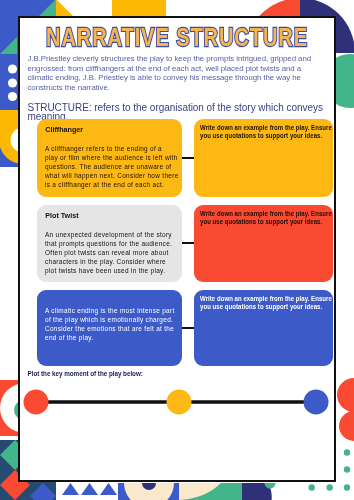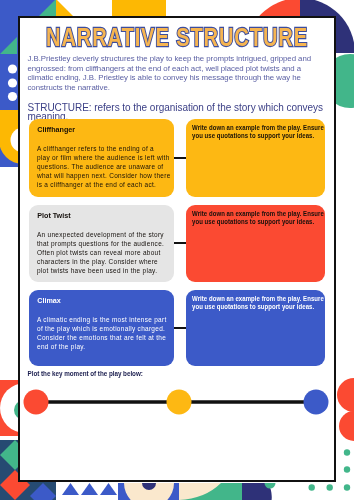--- a/index.html
+++ b/index.html
@@ -16,21 +16,21 @@
   .title svg{display:block;width:100%;height:100%;overflow:visible;}
   .title text{font-family:"Liberation Sans",sans-serif;font-weight:bold;font-size:25.5px;
               fill:#F6B551;stroke:#3C4D9E;stroke-width:2.3px;paint-order:stroke fill;
               letter-spacing:1.1px;}
 
   .intro{position:absolute;left:10px;top:38.5px;width:292px;color:#5a5fa3;
          font-size:7.85px;line-height:9.65px;letter-spacing:-0.055px;}
   .structline{position:absolute;left:10px;top:87px;width:300px;color:#3b3f86;
          font-size:10px;line-height:9.6px;font-weight:normal;letter-spacing:-0.04px;}
 
-  .row{position:absolute;left:0;right:0;}
+  .row{position:absolute;left:8px;right:0;}
   .card{position:absolute;border-radius:9px;box-sizing:border-box;}
   .card.left{left:11px;width:145px;}
   .card.right{left:168px;width:139px;}
   .cheading{font-size:7.2px;font-weight:bold;line-height:9px;letter-spacing:-0.02px;}
   .cbody{font-size:7.1px;line-height:9.05px;letter-spacing:0.32px;white-space:nowrap;
          transform:scaleX(0.912);transform-origin:0 0;}
   .cprompt{font-size:6.95px;font-weight:bold;line-height:8.75px;letter-spacing:0.06px;white-space:nowrap;
            transform:scaleX(0.868);transform-origin:0 0;}
   .connector{position:absolute;height:2.2px;background:#111;}
 
@@ -127,21 +127,20 @@
             <div class="card right" style="top: 0px; height: 77px; background: rgb(251, 74, 50); color: rgb(21, 16, 12); padding: 5px 5px 0px 6px;">
               <div class="cprompt">
                 <div>Write down an example from the play. Ensure</div>
                 <div>you use quotations to support your ideas.</div>
               </div>
             </div>
           </div>
           <div class="row" style="top: 274px; height: 76px;">
             <div class="connector" style="left: 154px; top: 37px; width: 16px;"></div>
             <div class="card left" style="top: 0px; height: 76px; background: rgb(60, 90, 200); color: rgb(255, 255, 255); padding: 6.2px 8px 0px 8.8px;">
-              <div class="cheading">Climax</div>
               <div class="cbody" style="margin-top: 11.3px;">
                 <div>A climatic ending is the most intense part</div>
                 <div>of the play which is emotionally charged.</div>
                 <div>Consider the emotions that are felt at the</div>
                 <div>end of the play.</div>
               </div>
             </div>
             <div class="card right" style="top: 0px; height: 76px; background: rgb(60, 90, 200); color: rgb(255, 255, 255); padding: 5px 5px 0px 6px;">
               <div class="cprompt">
                 <div>Write down an example from the play. Ensure</div>

